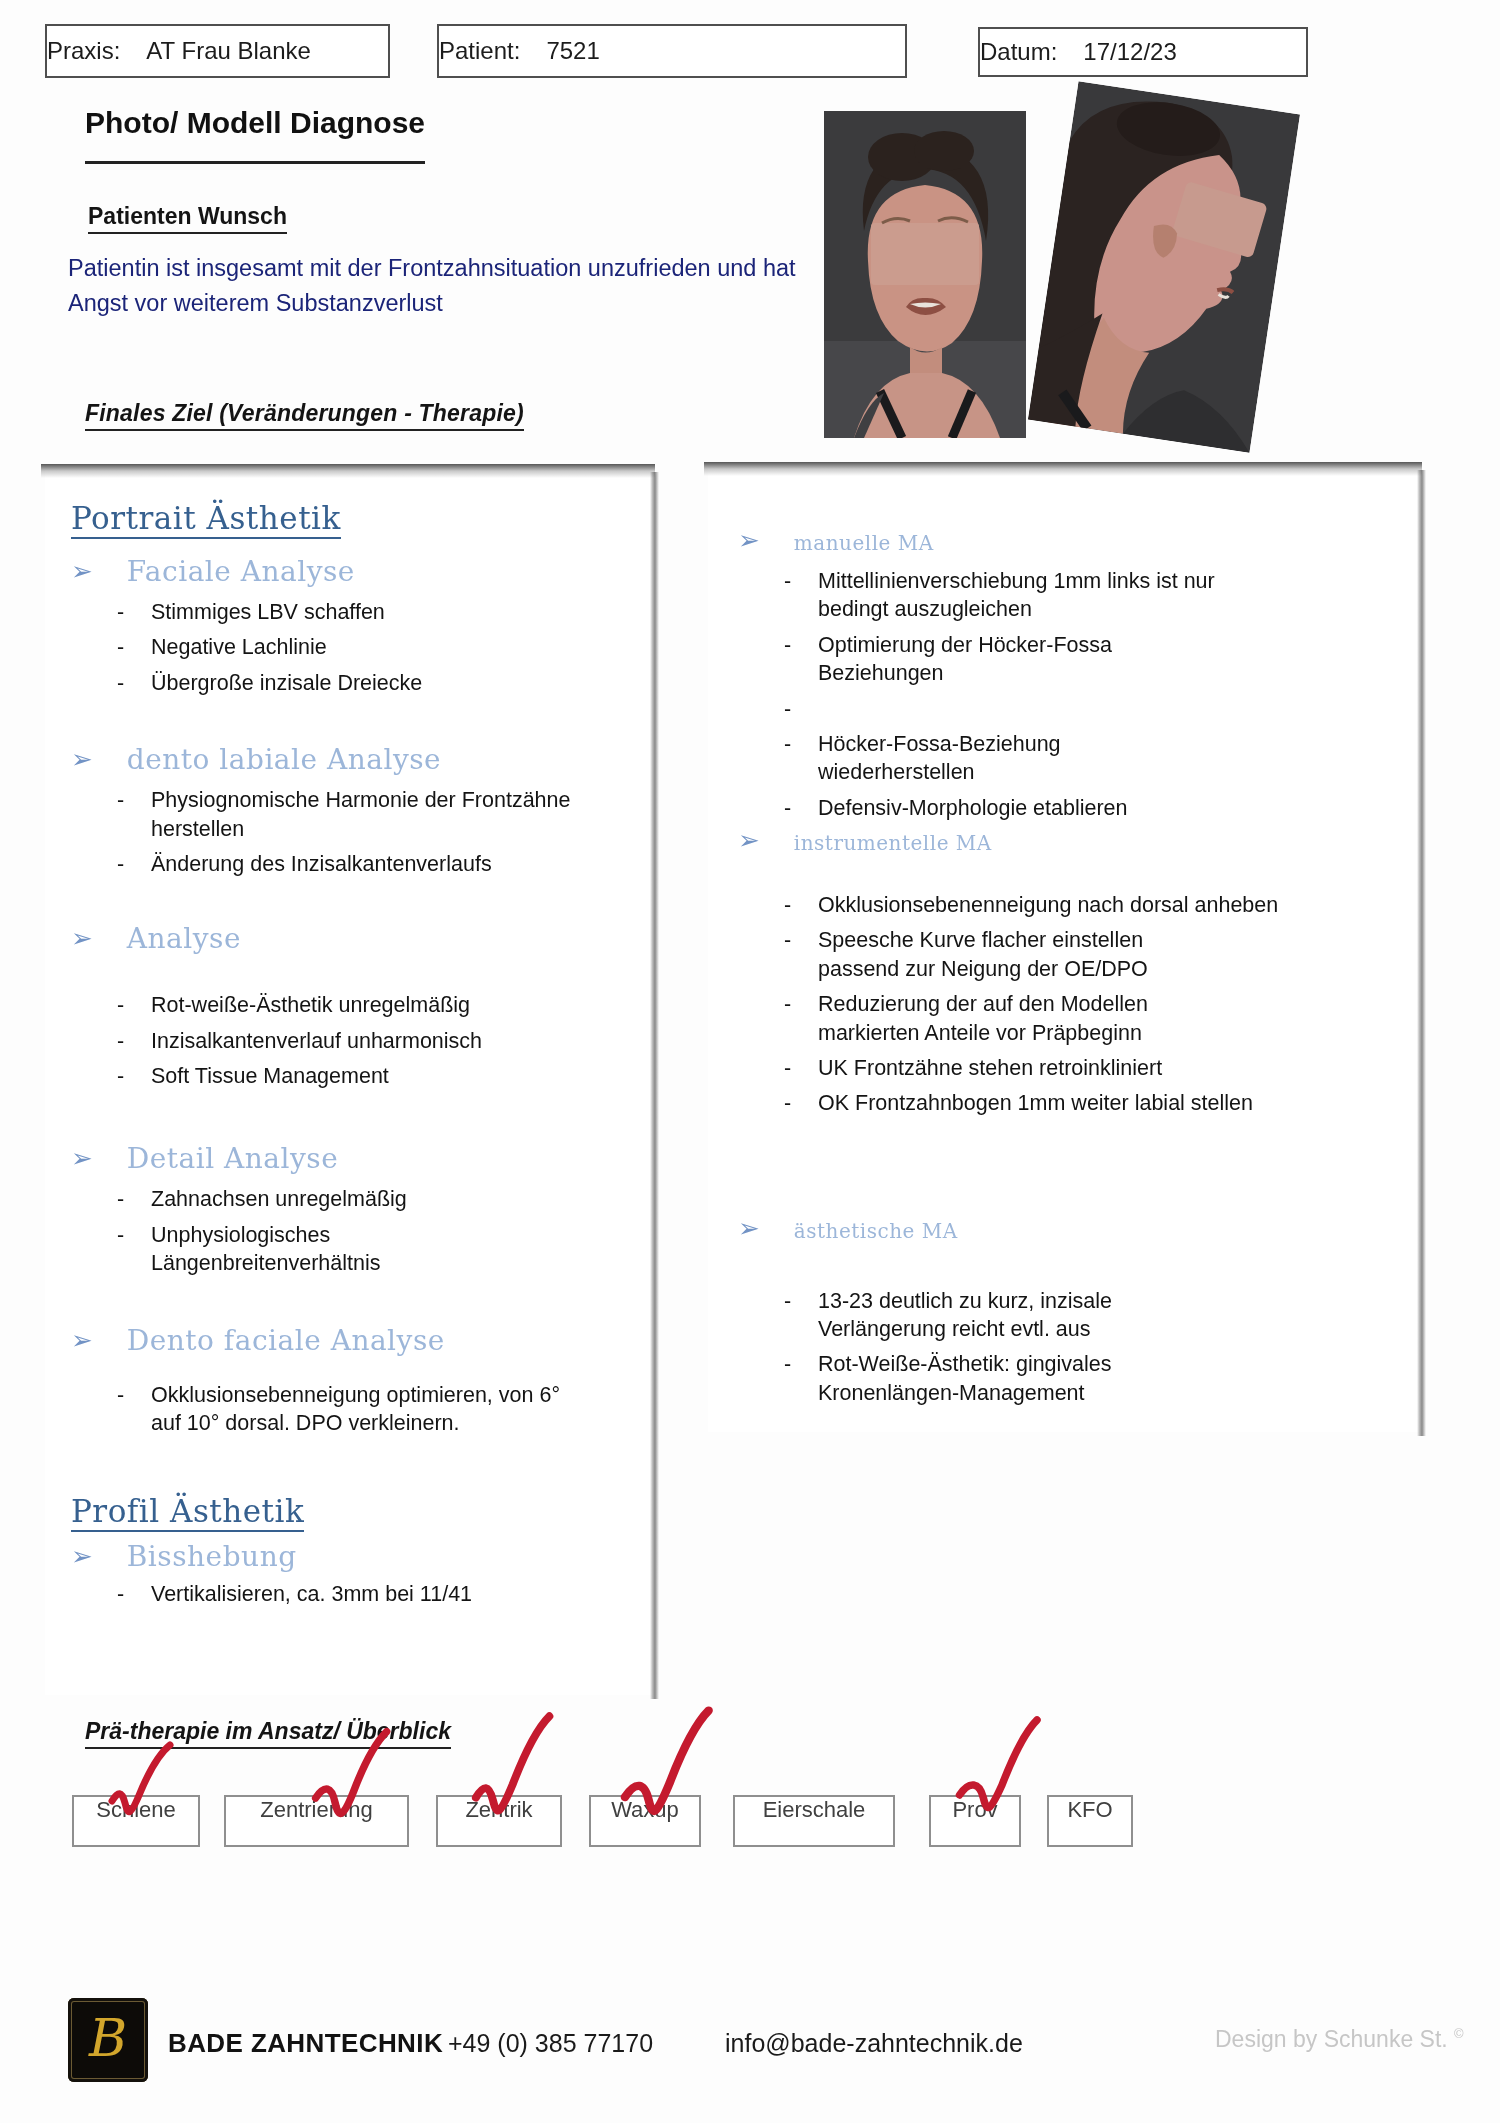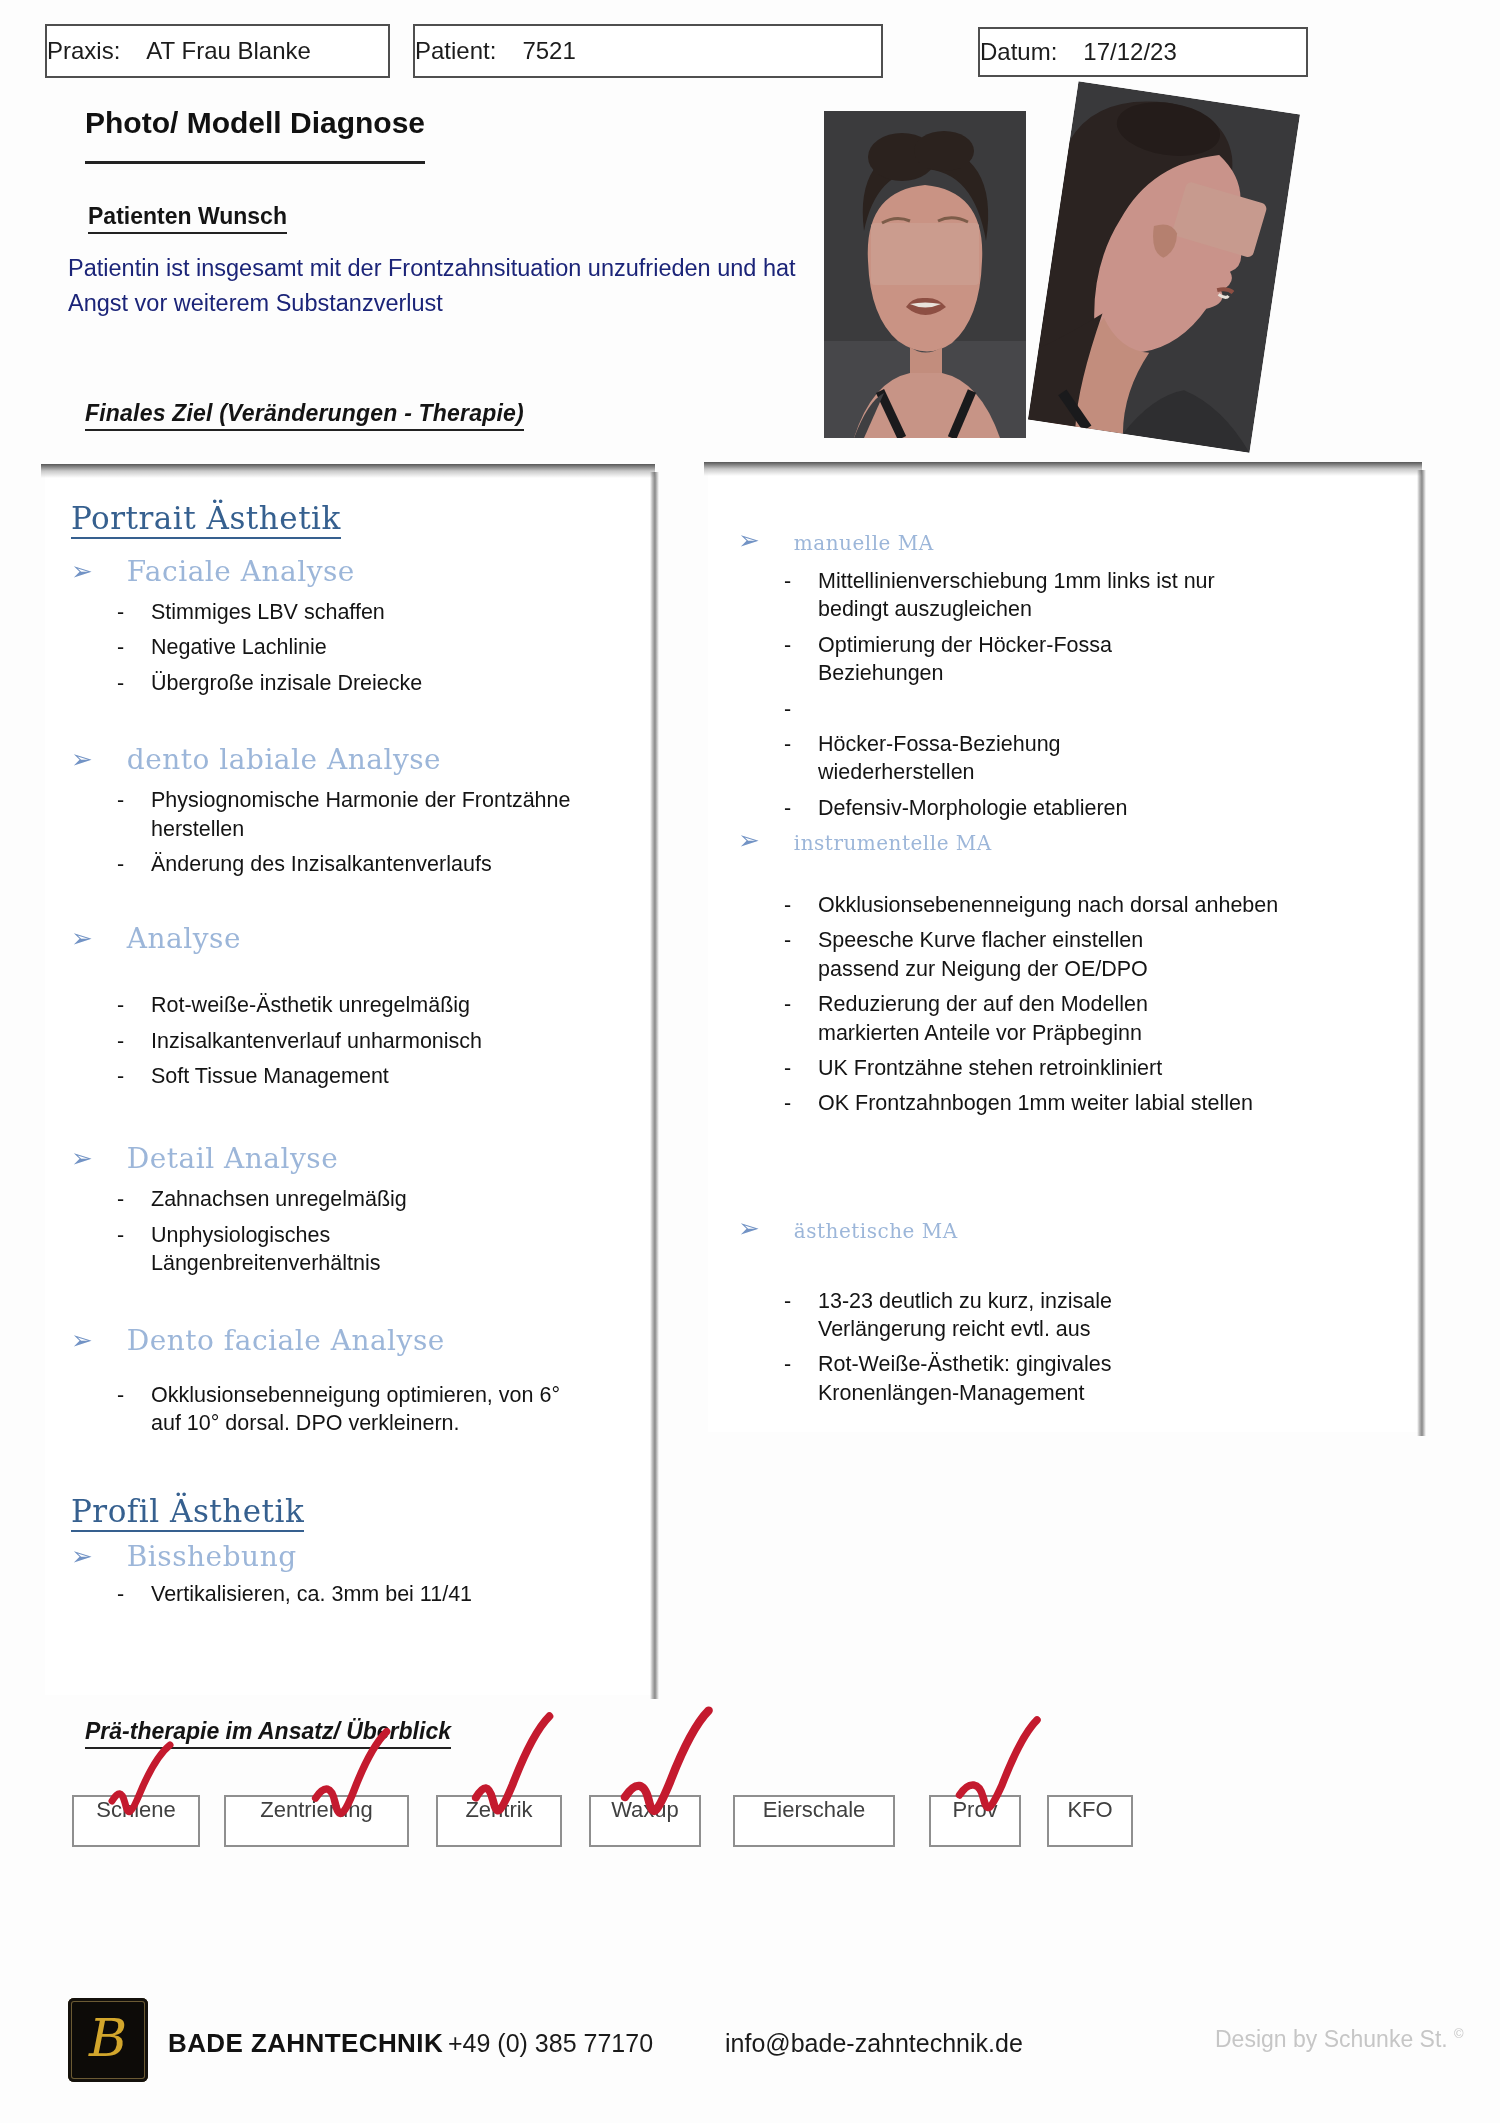--- a/index.html
+++ b/index.html
@@ -5,21 +5,21 @@
   html,body{margin:0;padding:0;}
   body{
     width:1500px;height:2123px;position:relative;background:#fdfdfd;
     font-family:"Liberation Sans", sans-serif;color:#161616;overflow:hidden;
   }
   
   .hbox{position:absolute;border:2px solid #4f4f4f;background:#fff;display:flex;align-items:center;gap:26px;box-sizing:border-box;}
   .hbox .lab{font-size:24px;color:#1c1c1c;}
   .hbox .val{font-size:24px;color:#1c1c1c;}
   #box-praxis{left:45px;top:24px;width:345px;height:54px;}
-  #box-patient{left:413px;top:24px;width:470px;height:54px;}
+  #box-patient{left:437px;top:24px;width:470px;height:54px;}
   #box-datum{left:978px;top:27px;width:330px;height:50px;}
   
   #page-title{position:absolute;left:85px;top:106px;font-size:30px;font-weight:bold;color:#111;
     border-bottom:3px solid #222;padding-bottom:21px;}
   #wish-heading{position:absolute;left:88px;top:203px;font-size:23px;font-weight:bold;color:#141414;
     border-bottom:2px solid #222;padding-bottom:2px;}
   #wish-text{position:absolute;left:68px;top:251px;width:730px;font-size:23.5px;line-height:1.48;color:#1b2478;}
   #final-goal{position:absolute;left:85px;top:400px;font-size:23px;font-weight:bold;font-style:italic;color:#141414;
     border-bottom:2.5px solid #222;padding-bottom:2px;letter-spacing:.2px;}
   

